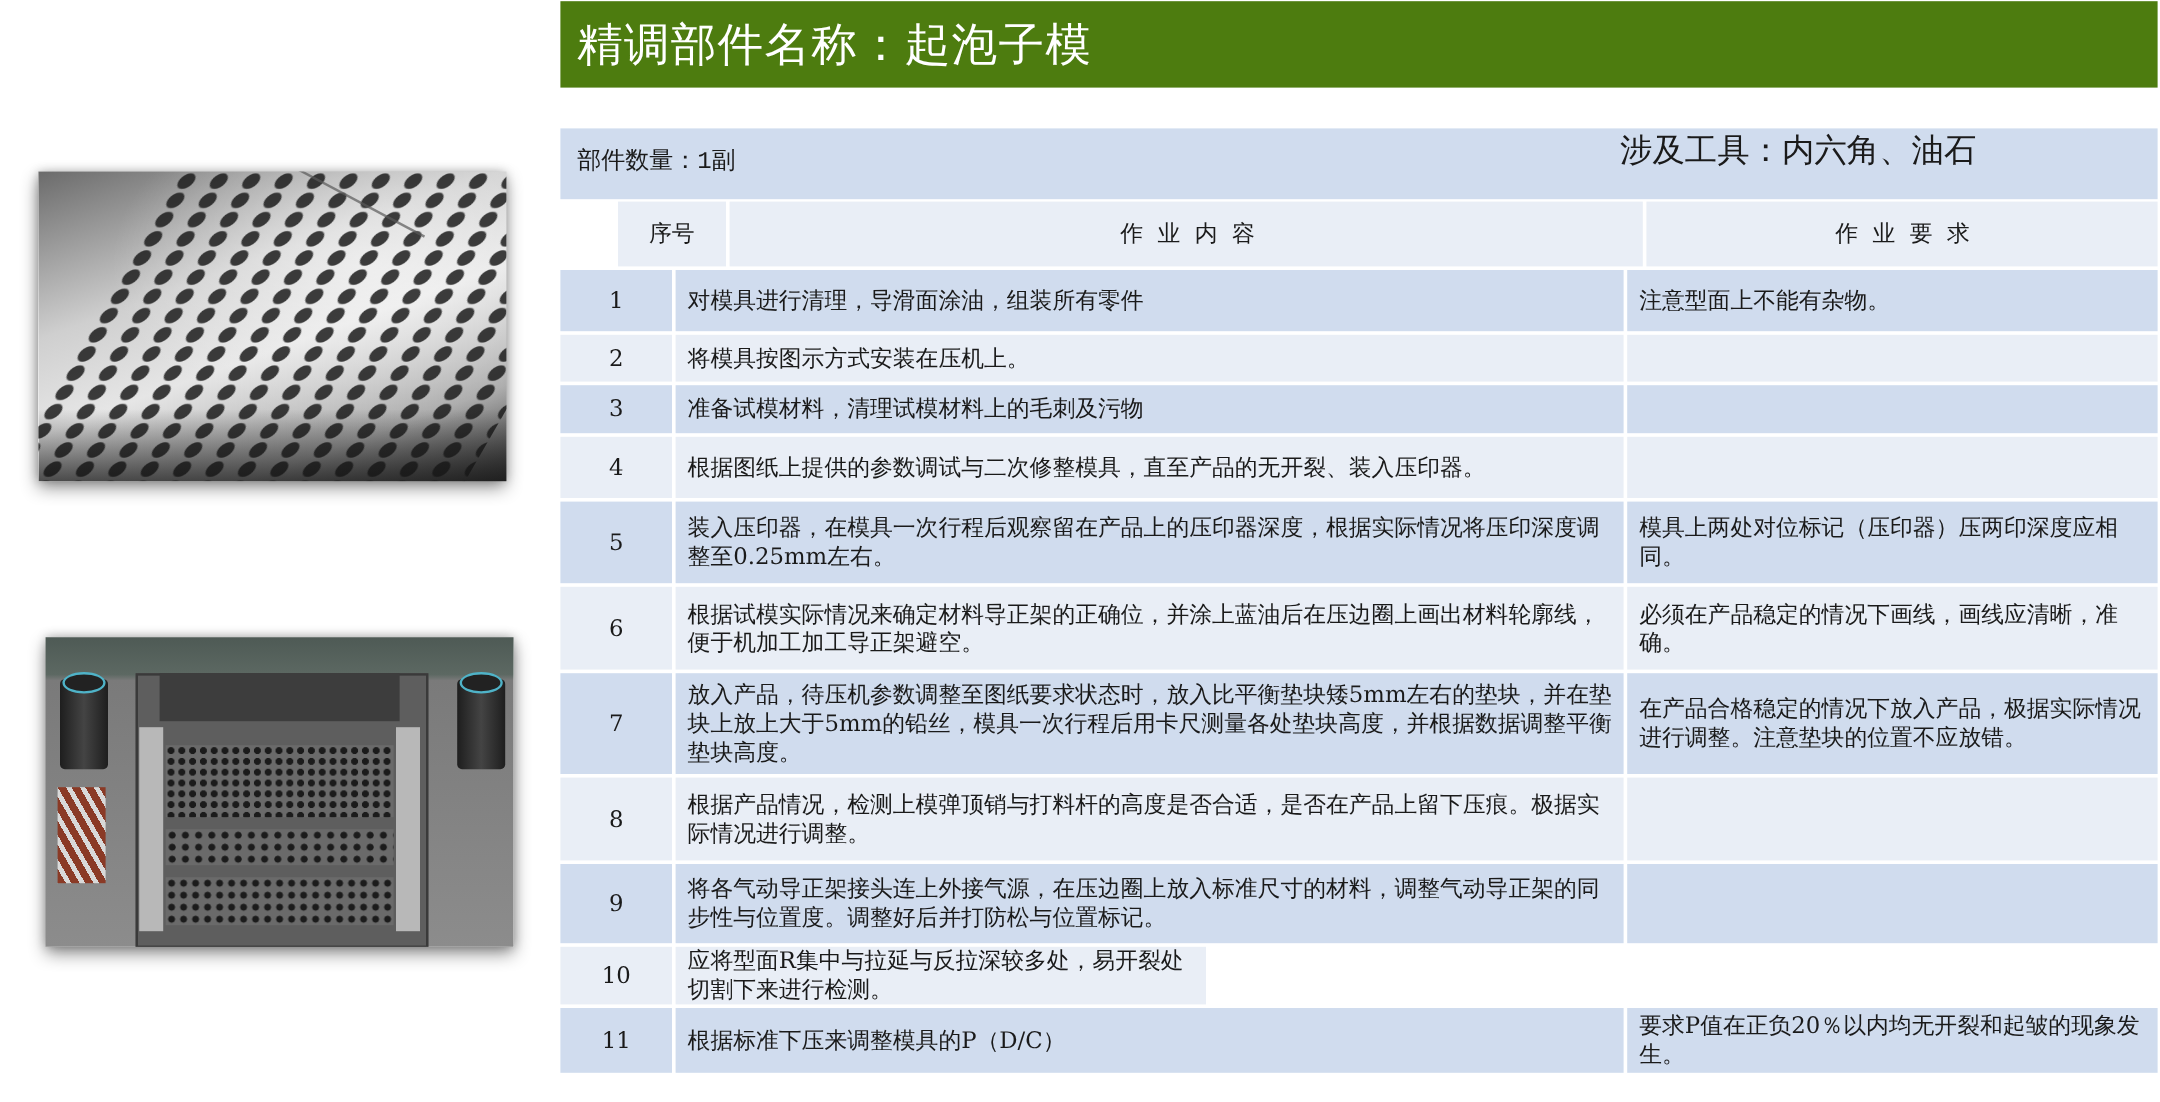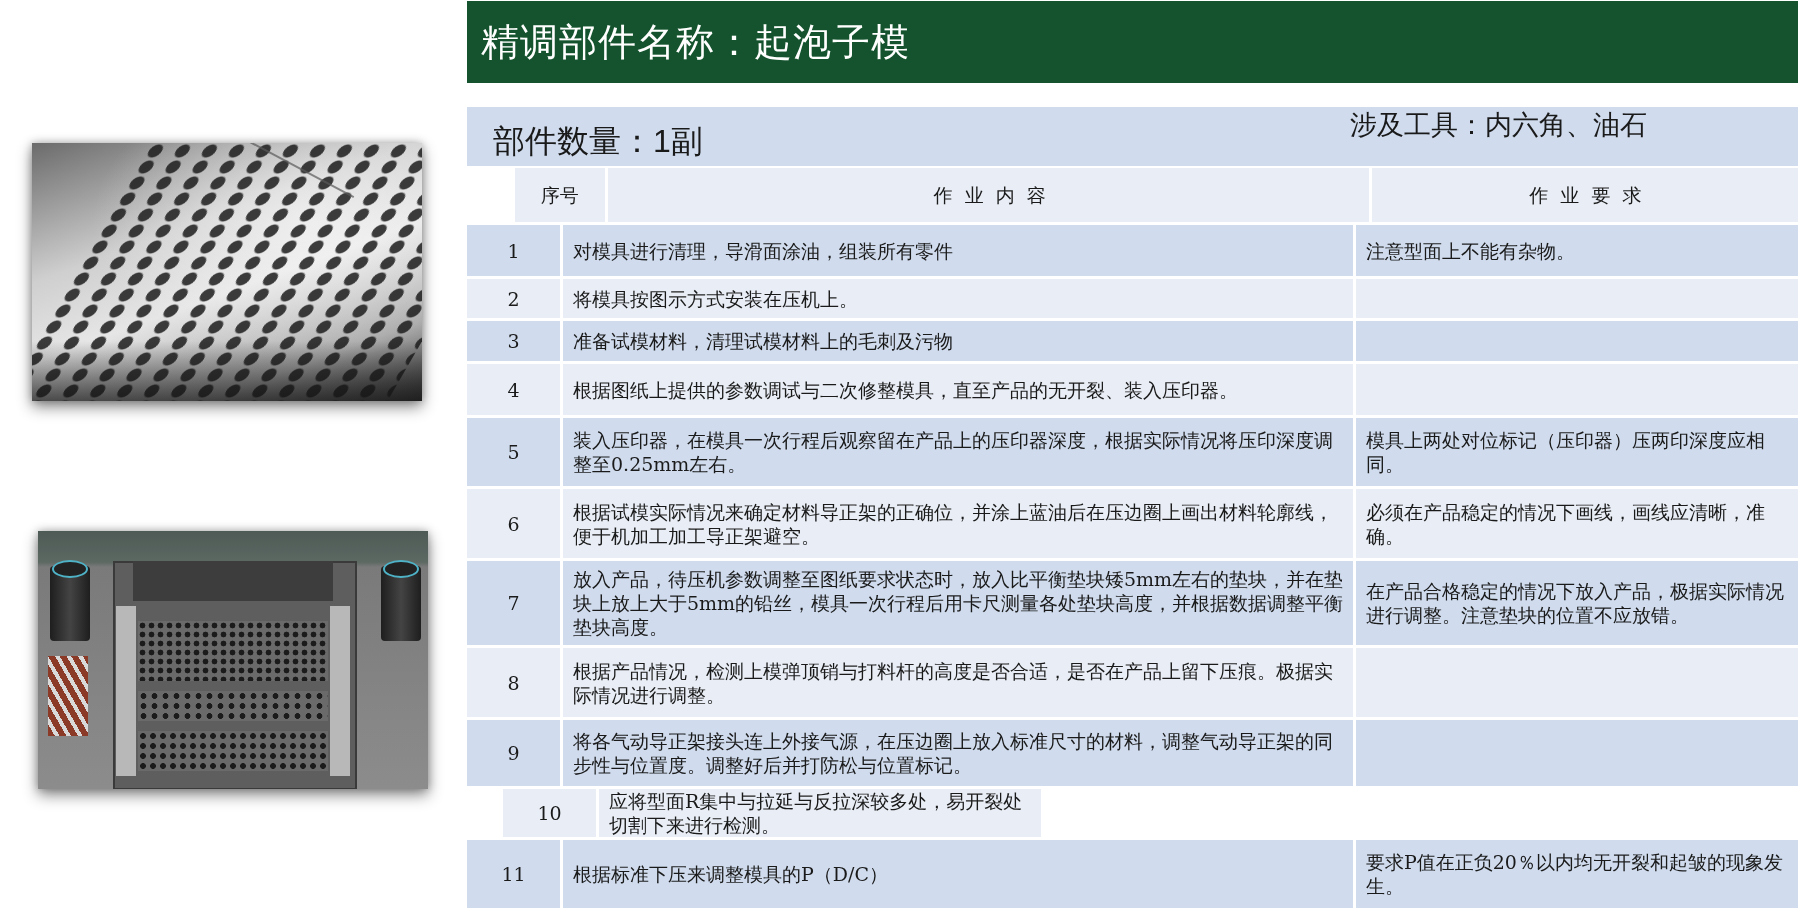--- a/index.html
+++ b/index.html
@@ -80,41 +80,41 @@
       border: 2px solid #4fb3c8; border-radius: 50%; background: #222;
     }
     .guide-post.gl { left: 12px; }
     .guide-post.gr { left: 343px; }
     .strip {
       position: absolute; left: 10px; top: 125px; width: 40px; height: 80px;
       background: repeating-linear-gradient(60deg, #8a3a26 0 6px, #d9d9d9 6px 10px);
     }
 
     .title-bar {
-      position: absolute; left: 467px; top: 1px; width: 1331px; height: 82px;
-      background: #14532d;
+      position: absolute; left: 467px; top: 1px; width: 1331px; height: 72px;
+      background: #4d7c0f;
       box-sizing: border-box;
       padding-left: 14px;
       display: flex; align-items: center;
     }
     .title-bar .title-text {
       font-family: "DejaVu Sans", "Liberation Sans", sans-serif;
       font-size: 38px;
       color: #ffffff;
       letter-spacing: 1px;
     }
     .info-bar {
       position: absolute; left: 467px; top: 107px; width: 1331px; height: 59px;
       background: #d0dcee;
       box-sizing: border-box;
     }
     .info-bar .qty {
-      position: absolute; left: 26px; top: 13px;
-      font-family: Liberation Sans, sans-serif;
-      font-size: 32px;
+      position: absolute; left: 14px; top: 13px;
+      font-family: Liberation Mono, monospace;
+      font-size: 20px;
     }
     .info-bar .tools {
       position: absolute; left: 883px; top: 0;
       font-size: 27px;
     }
 
     .table {
       position: absolute; left: 467px; top: 168px; width: 1331px;
     }
     .row {
@@ -221,23 +221,23 @@
     <div class="cell c-content">根据产品情况，检测上模弹顶销与打料杆的高度是否合适，是否在产品上留下压痕。极据实际情况进行调整。</div>
     <div class="cell c-req"></div>
   </div>
 
   <div class="row dark" style="height:66px;">
     <div class="cell c-no">9</div>
     <div class="cell c-content">将各气动导正架接头连上外接气源，在压边圈上放入标准尺寸的材料，调整气动导正架的同步性与位置度。调整好后并打防松与位置标记。</div>
     <div class="cell c-req"></div>
   </div>
 
-  <div class="row light" style="height:48px;margin-left:36px;">
+  <div class="row light" style="height:48px;">
     <div class="cell c-no">10</div>
     <div class="cell c-req">应将型面R集中与拉延与反拉深较多处，易开裂处切割下来进行检测。</div>
   </div>
 
-  <div class="row dark" style="height:68px;">
+  <div class="row dark" style="height:54px;">
     <div class="cell c-no">11</div>
     <div class="cell c-content">根据标准下压来调整模具的P（D/C）</div>
     <div class="cell c-req">要求P值在正负20％以内均无开裂和起皱的现象发生。</div>
   </div>
 </div>
 
 </body></html>

